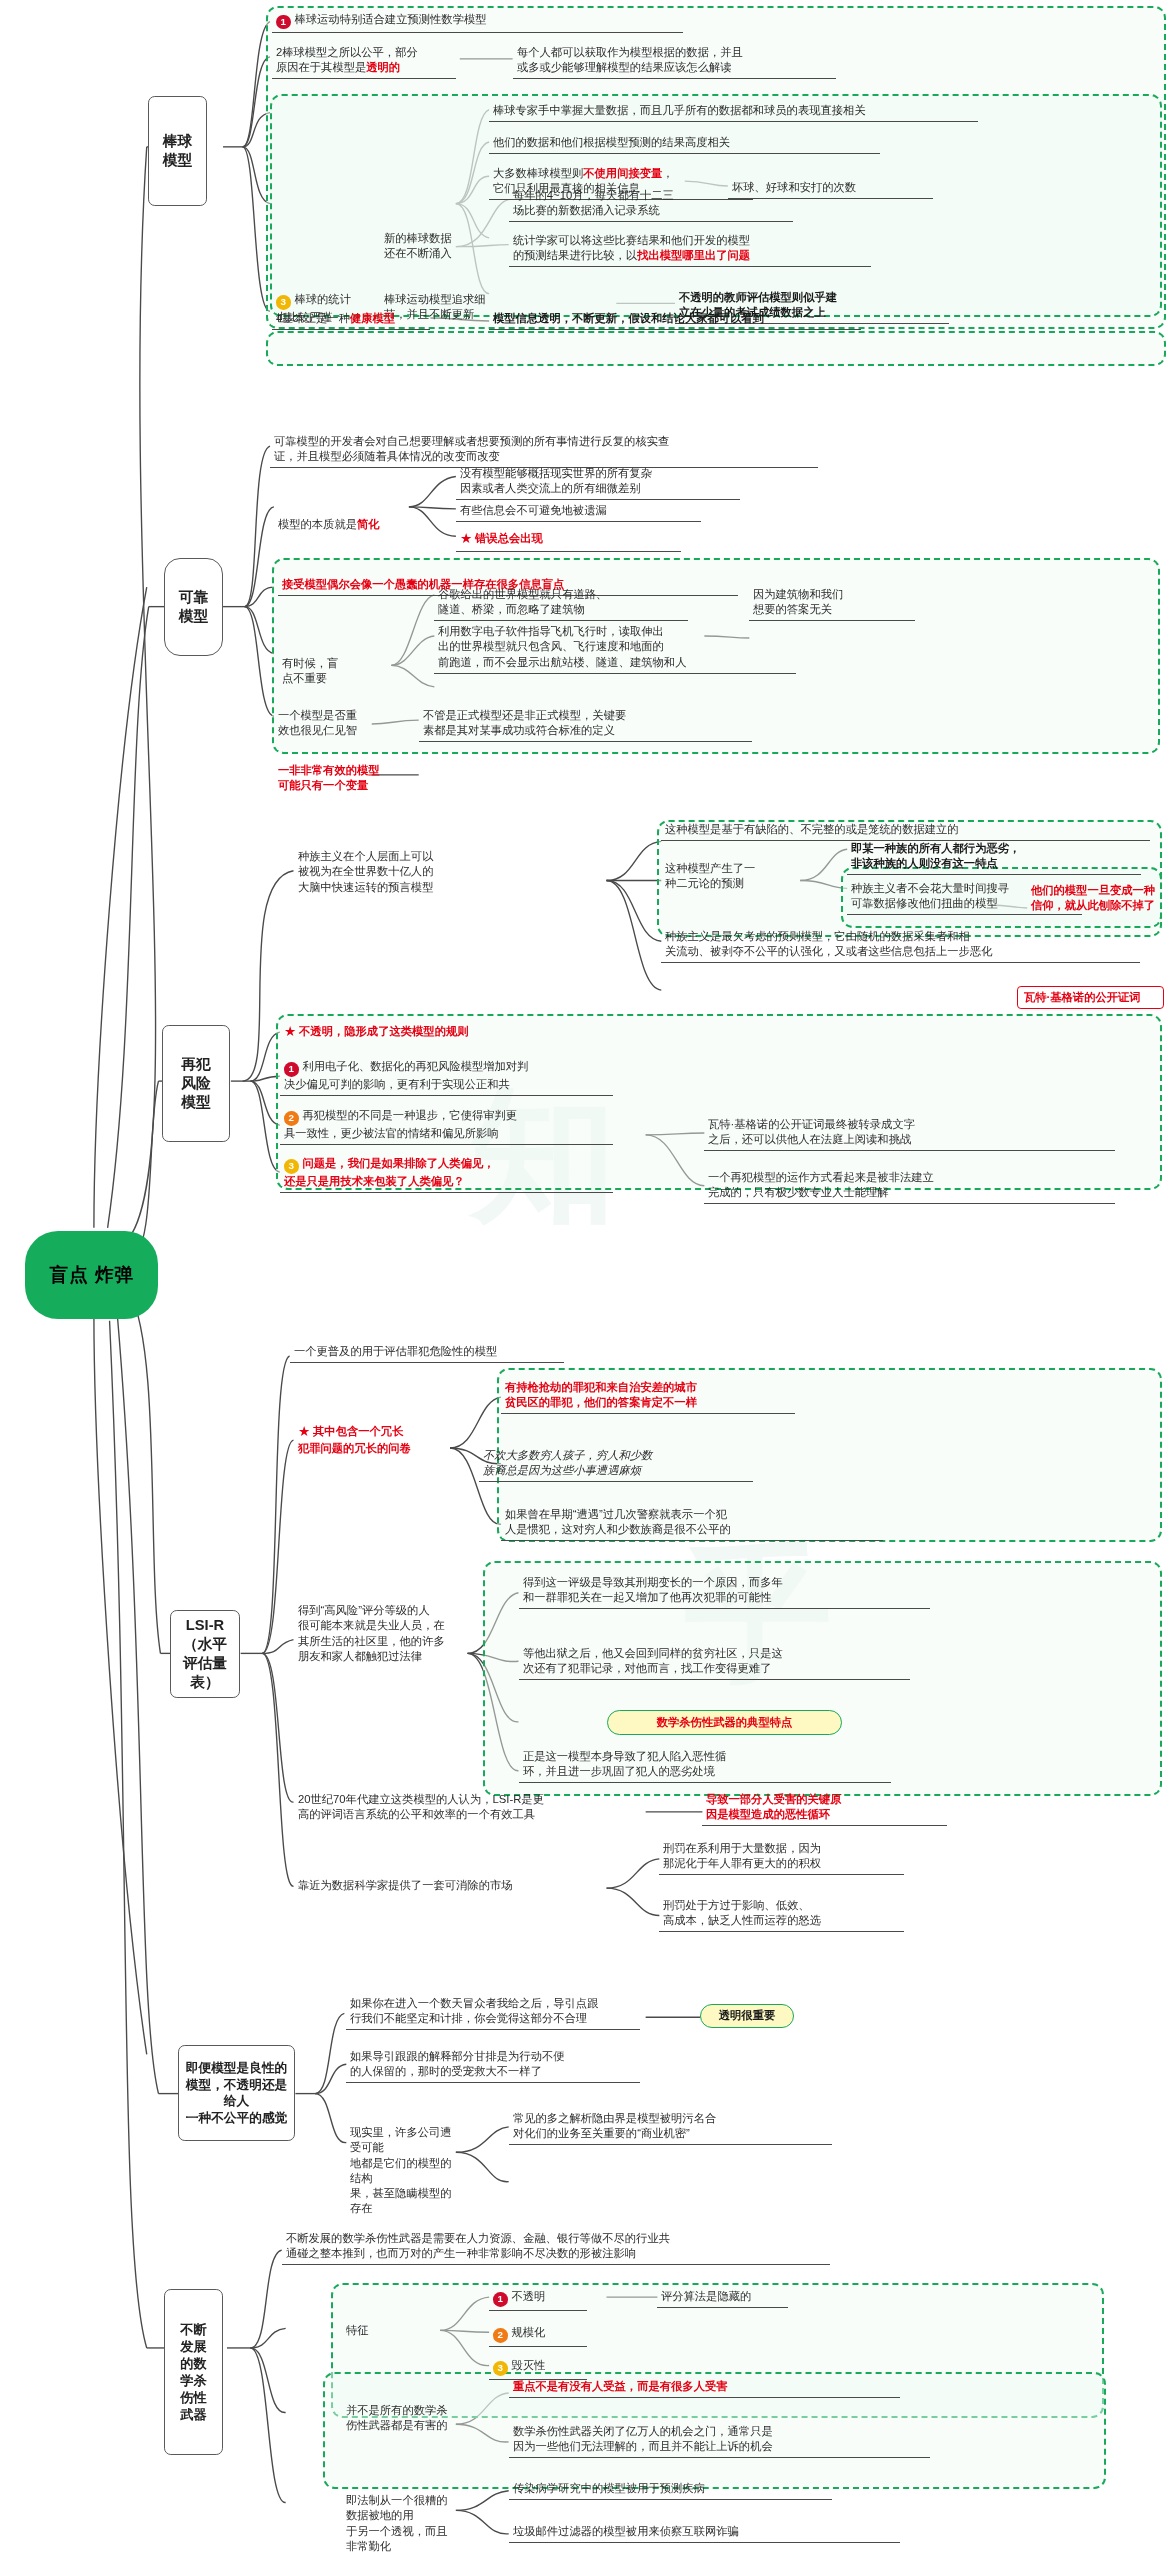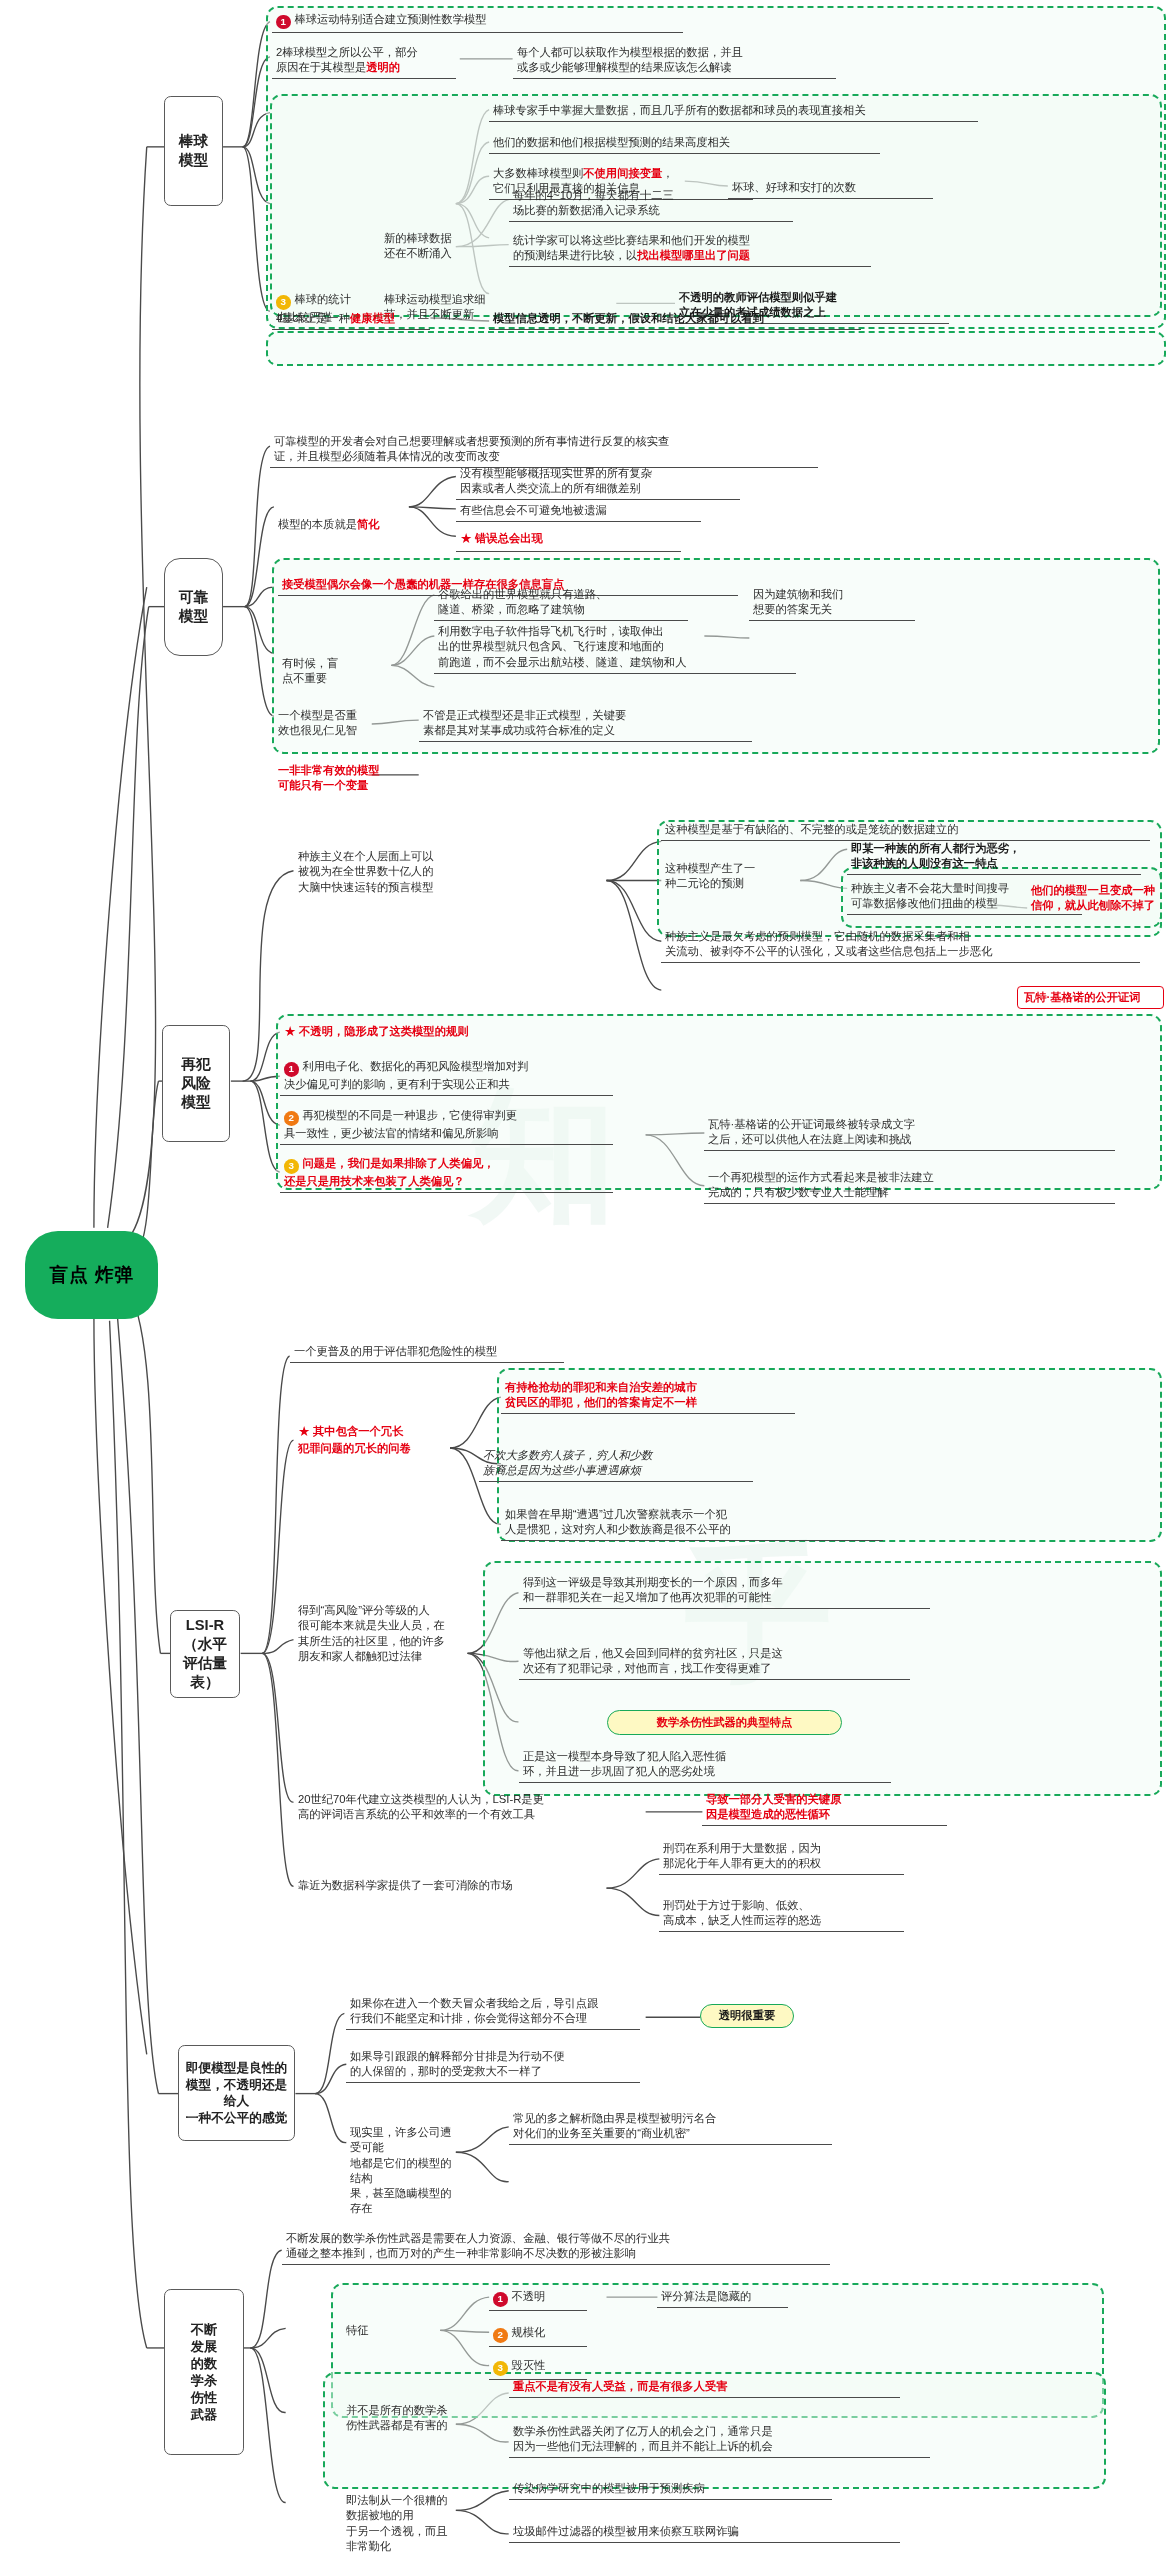--- a/index.html
+++ b/index.html
@@ -266,21 +266,21 @@
   <div class="box-green" style="left:841px; top:867px; width:321px; height:61px;"></div>
   <div class="box-green" style="left:276px; top:1014px; width:886px; height:176px;"></div>
   <div class="box-green" style="left:497px; top:1368px; width:665px; height:174px;"></div>
   <div class="box-green" style="left:483px; top:1561px; width:679px; height:235px;"></div>
   <div class="box-green" style="left:331px; top:2283px; width:773px; height:135px;"></div>
   <div class="box-green" style="left:323px; top:2372px; width:783px; height:117px;"></div>
 
   <div class="root" style="left:25.4px; top:1231px; width:133px; height:88px;">盲点
 炸弹</div>
 
-  <div class="topic" style="left:164px; top:96px; width:59px; height:110px;">棒球
+  <div class="topic" style="left:148px; top:96px; width:59px; height:110px;">棒球
 模型</div>
 
   <div class="node" style="left:272px; top:9.8px; width:411px;"><span class="badge b1">1</span><span>棒球运动特别适合建立预测性数学模型</span></div>
 
   <div class="node" style="left:272px; top:43px; width:184px;">2棒球模型之所以公平，部分
 原因在于其模型是<span class="red">透明的</span></div>
   <div class="node" style="left:513px; top:43px; width:323px;">每个人都可以获取作为模型根据的数据，并且
 或多或少能够理解模型的结果应该怎么解读</div>
 
   <div class="node nb" style="left:272px; top:290px; width:108px;"><span class="badge b3">3</span><span>棒球的统计
@@ -415,21 +415,21 @@
 行我们不能坚定和计排，你会觉得这部分不合理</div>
   <div class="pill-green blk" style="left:700px; top:2004px; width:94px; height:23.5px;">透明很重要</div>
   <div class="node" style="left:346px; top:2047px; width:294px;"><span>如果导引跟跟的解释部分甘排是为行动不便
 的人保留的，那时的受宠救大不一样了</span></div>
   <div class="node nb" style="left:346px; top:2123px; width:110px;">现实里，许多公司遭受可能
 地都是它们的模型的结构
 果，甚至隐瞒模型的存在</div>
   <div class="node" style="left:509px; top:2109px; width:323px;">常见的多之解析隐由界是模型被明污名合
 对化们的业务至关重要的“商业机密”</div>
 
-  <div class="topic" style="left:164px; top:2289px; width:80px; height:166px; font-size:13.2px;">不断
+  <div class="topic" style="left:164px; top:2289px; width:59px; height:166px; font-size:13.2px;">不断
 发展
 的数
 学杀
 伤性
 武器</div>
 
   <div class="node" style="left:282px; top:2229px; width:548px;">不断发展的数学杀伤性武器是需要在人力资源、金融、银行等做不尽的行业共
 通碰之整本推到，也而万对的产生一种非常影响不尽决数的形被注影响</div>
 
   <div class="node nb" style="left:342px; top:2321px; width:53px;">特征</div>

